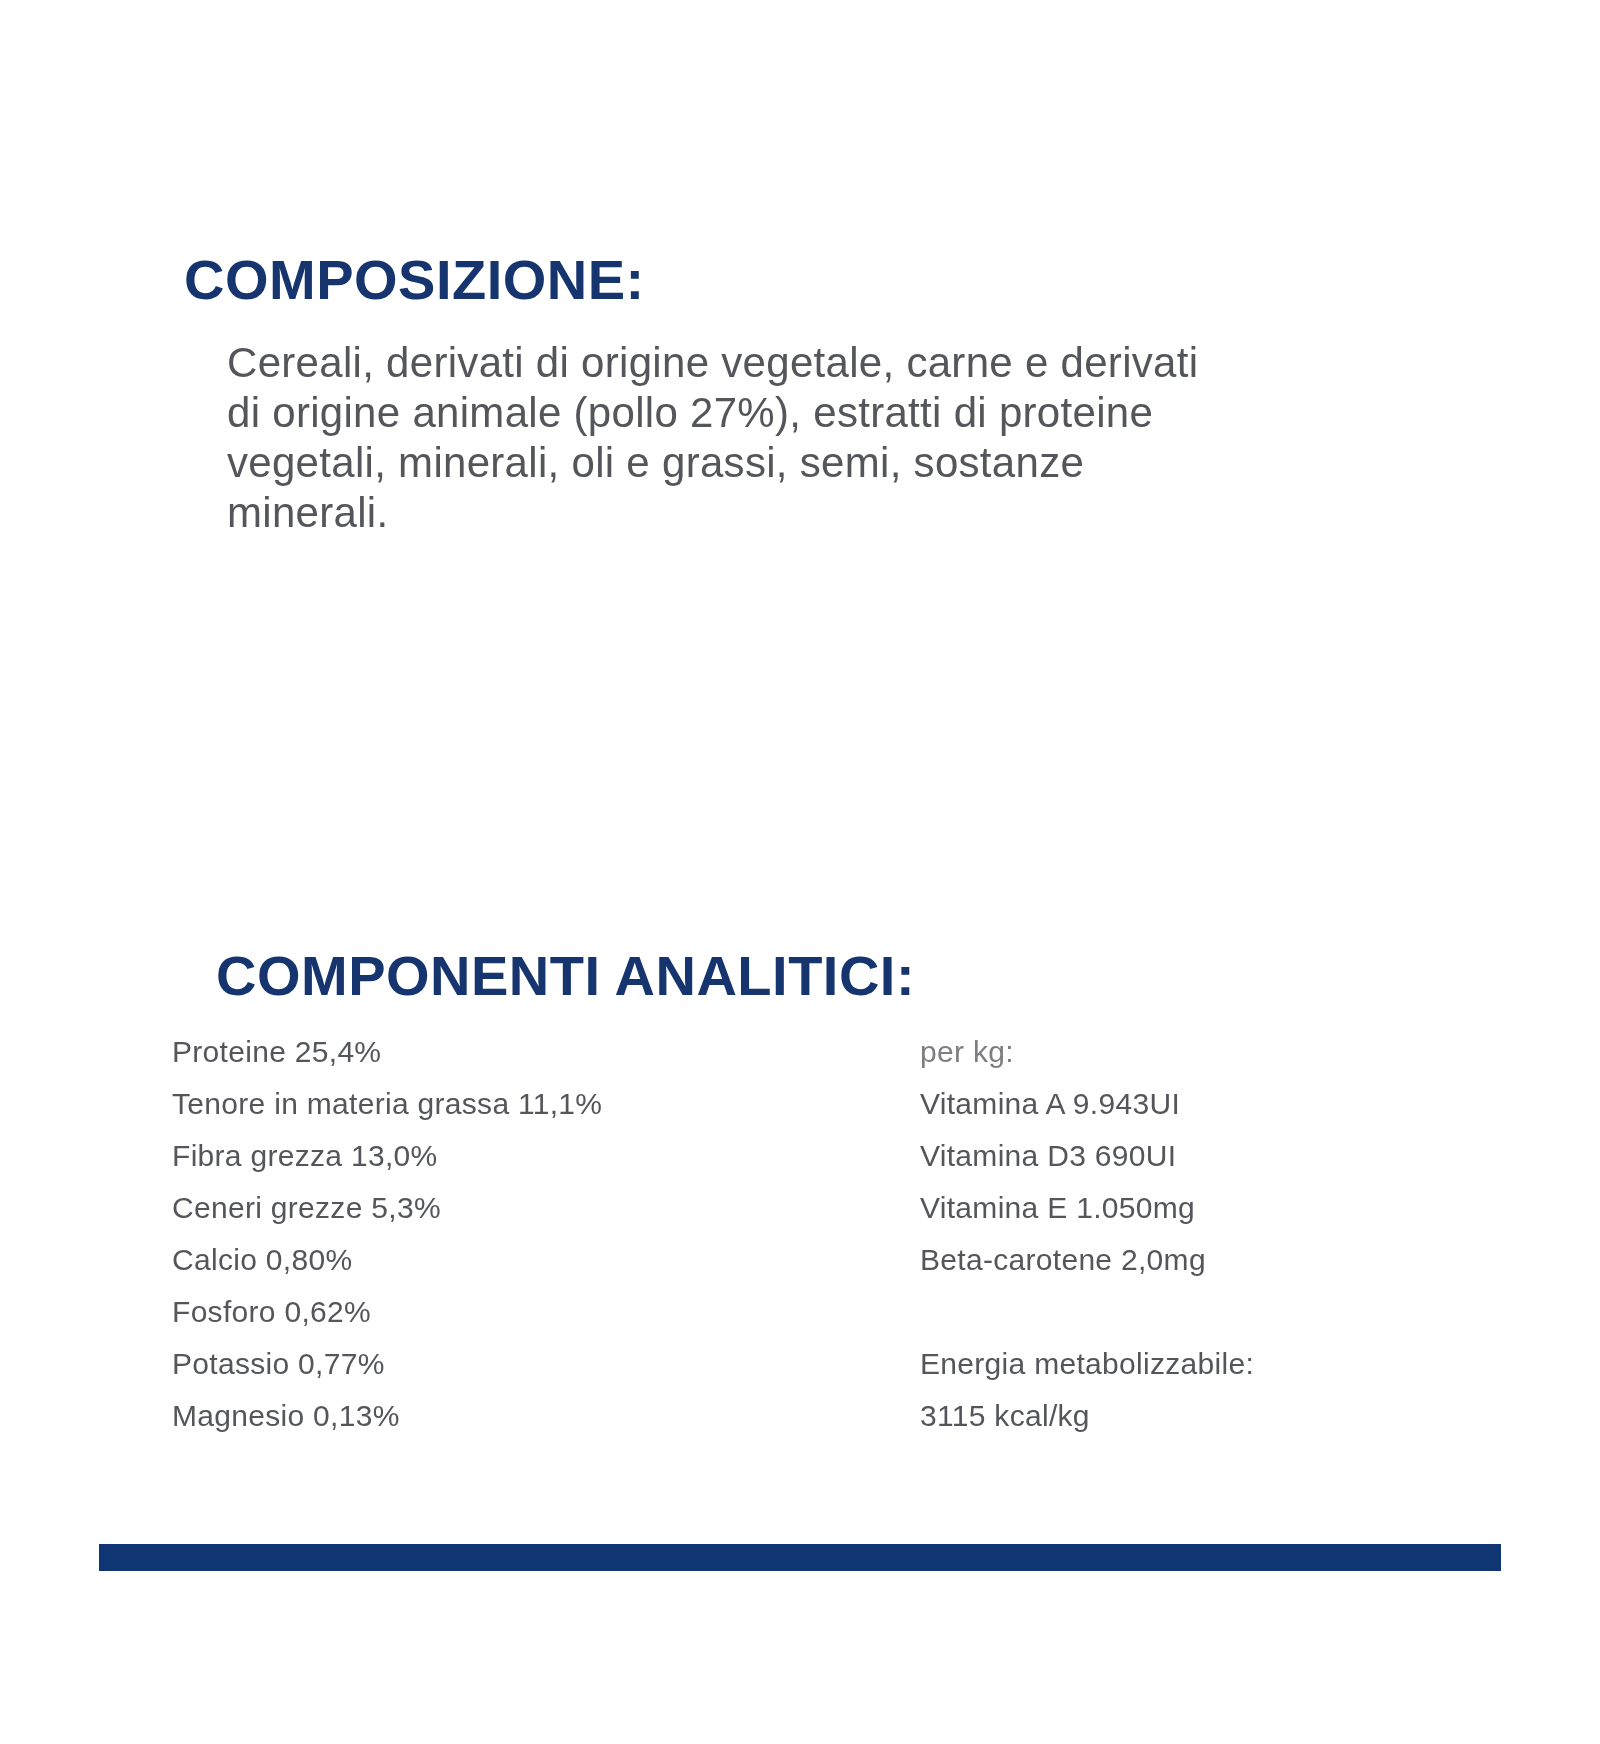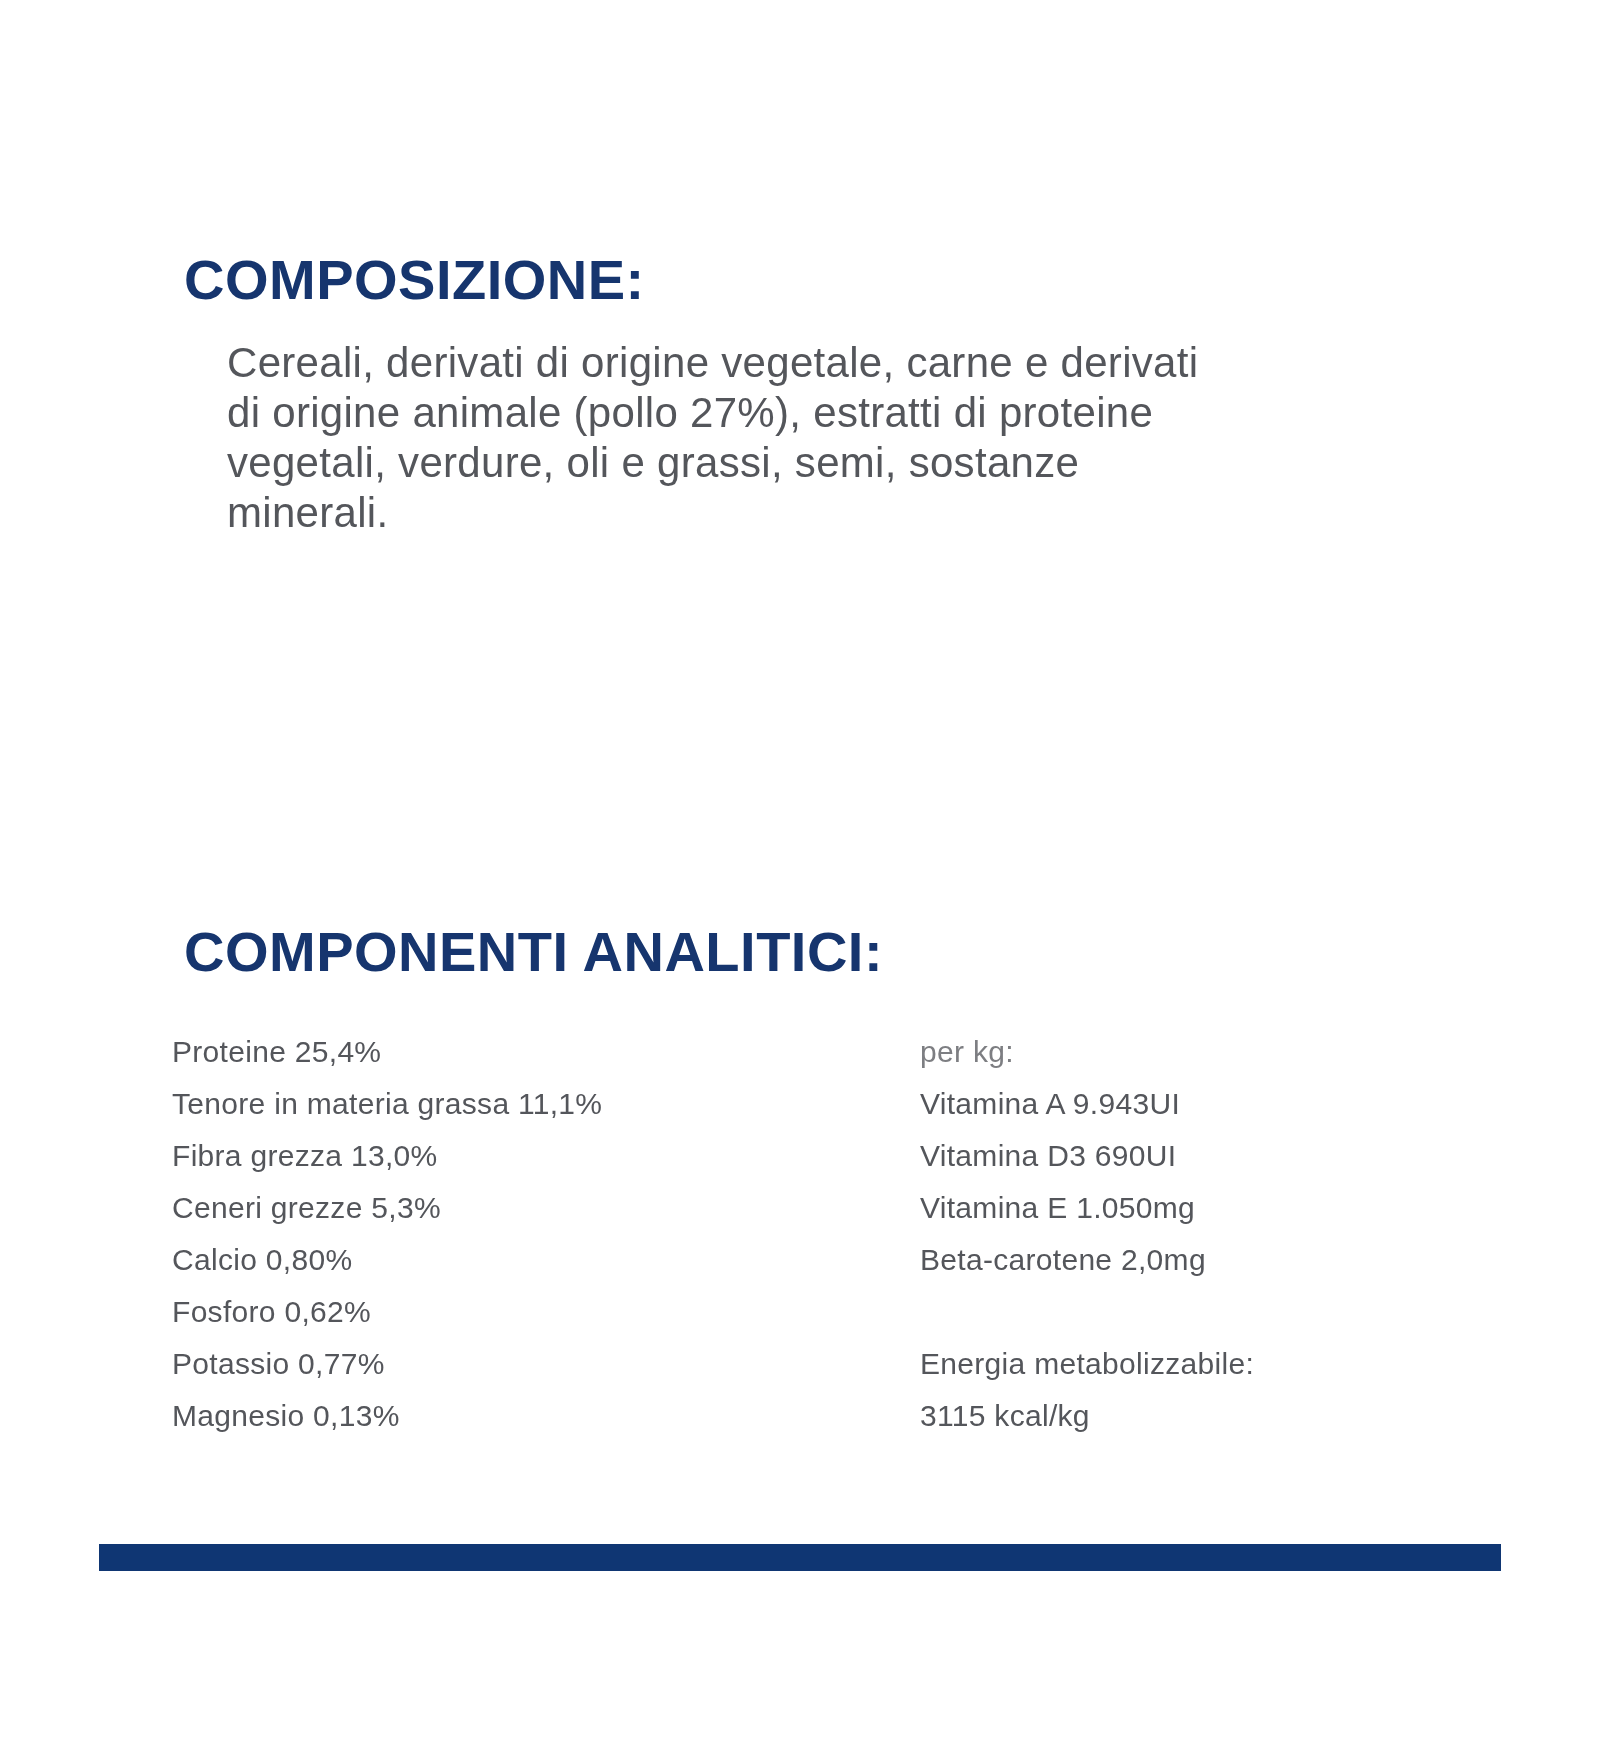--- a/index.html
+++ b/index.html
@@ -26,21 +26,21 @@
     left: 184px;
     font-size: 56px;
     font-weight: bold;
     letter-spacing: 0.5px;
     color: var(--navy);
     line-height: 1;
     white-space: nowrap;
     text-align: right;
   }
   .heading.composition-h { top: 252px; }
-  .heading.analytical-h { top: 924px; }
+  .heading.analytical-h { top: 948px; margin-left: 32px; }
   .body-block {
     position: absolute;
     left: 181px;
     top: 338px;
     font-size: 42px;
     line-height: 50px;
     color: var(--gray);
     letter-spacing: 0.3px;
   }
   .col {
@@ -72,21 +72,21 @@
 </head>
 <body>
 
 <div class="page">
 
   <h1 class="heading composition-h">COMPOSIZIONE:</h1>
 
   <div class="body-block">
     <div class="line">Cereali, derivati di origine vegetale, carne e derivati</div>
     <div class="line">di origine animale (pollo 27%), estratti di proteine</div>
-    <div class="line">vegetali, verdure, oli e grassi, semi, sostanze</div>
+    <div class="line">vegetali, minerali, oli e grassi, semi, sostanze</div>
     <div class="line">minerali.</div>
   </div>
 
   <h1 class="heading analytical-h">COMPONENTI ANALITICI:</h1>
 
   <div class="col col-left">
     <div class="line">Proteine 25,4%</div>
     <div class="line">Tenore in materia grassa 11,1%</div>
     <div class="line">Fibra grezza 13,0%</div>
     <div class="line">Ceneri grezze 5,3%</div>

